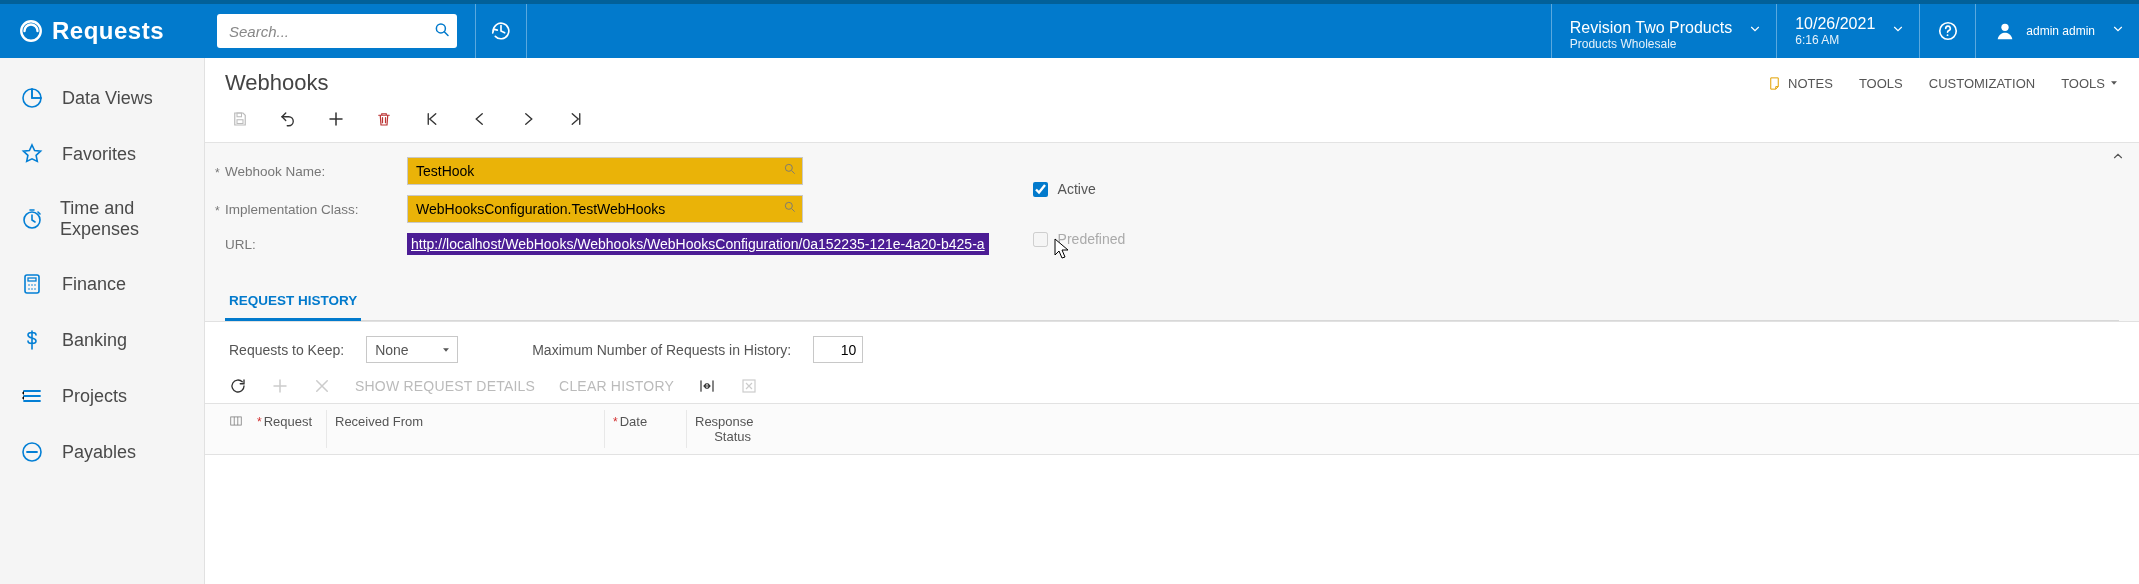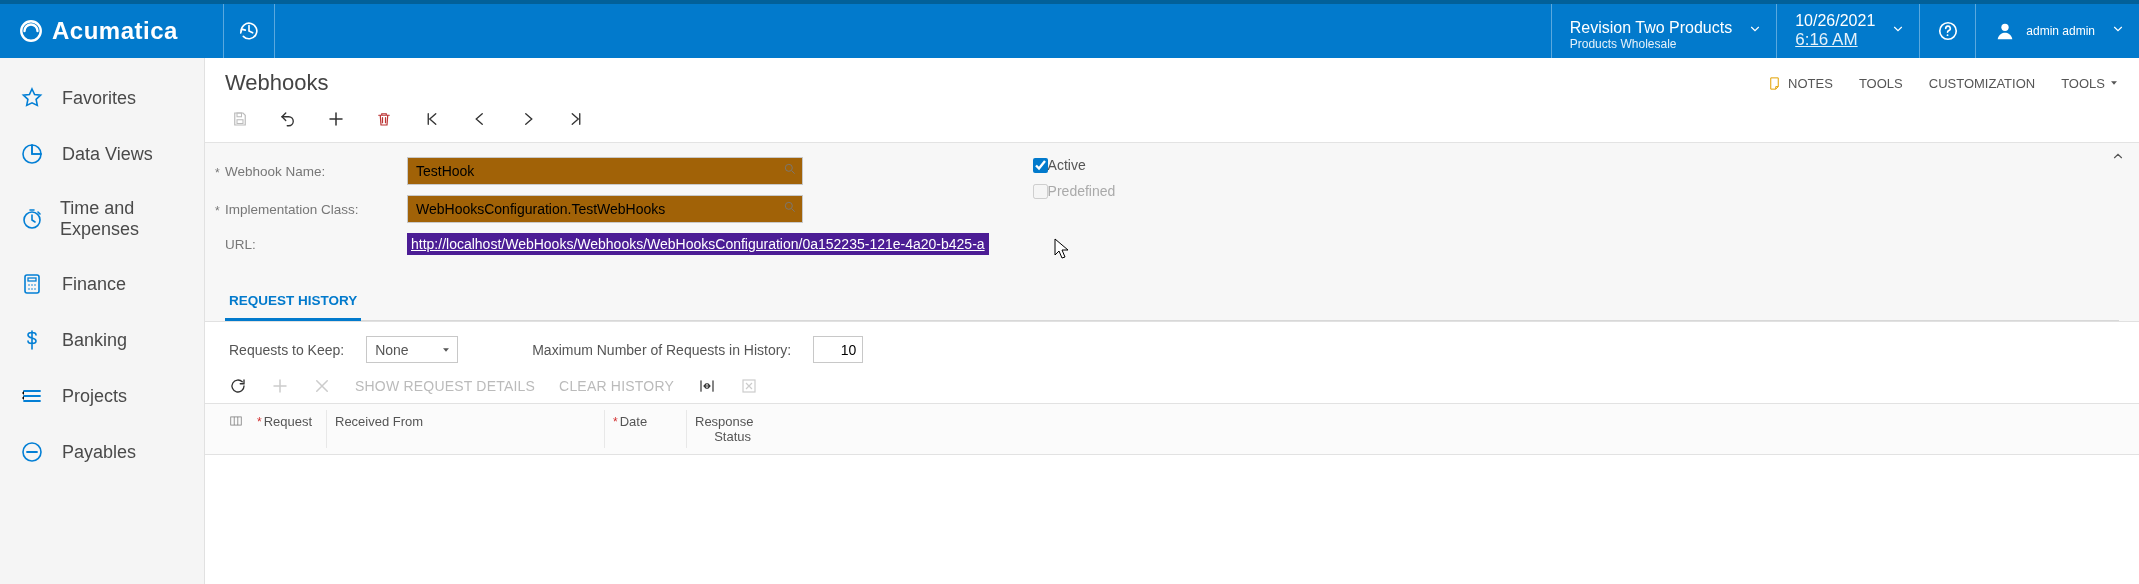--- a/index.html
+++ b/index.html
@@ -21,21 +21,21 @@
 
 .top-spacer { flex: 1; }
 
 .tenant-box { height: 100%; border-left: 1px solid rgba(255,255,255,.35); padding: 8px 44px 0 18px; display: flex; flex-direction: column; justify-content: center; position: relative; cursor: pointer; }
 .tenant-name { font-size: 16px; font-weight: 400; }
 .tenant-sub { font-size: 12px; opacity: .9; }
 .chevdown { position: absolute; right: 14px; top: 50%; transform: translateY(-50%); }
 
 .date-box { height: 100%; border-left: 1px solid rgba(255,255,255,.35); padding: 0 44px 0 18px; display: flex; flex-direction: column; justify-content: center; position: relative; cursor: pointer; }
 .date-line { font-size: 16px; }
-.time-line { font-size: 17px; opacity: .9; text-decoration: underline; }
+.time-line { font-size: 12px; opacity: .9; }
 
 .help-box { height: 100%; border-left: 1px solid rgba(255,255,255,.35); width: 56px; display: flex; align-items: center; justify-content: center; cursor: pointer; }
 
 .user-box { height: 100%; border-left: 1px solid rgba(255,255,255,.35); padding: 0 44px 0 18px; display: flex; align-items: center; gap: 10px; position: relative; cursor: pointer; }
 .user-name { font-size: 12px; }
 
 
 .body-row { display: flex; height: calc(584px - 58px); }
 
 .sidebar { width: 205px; background: #f5f5f5; border-right: 1px solid #e1e1e1; padding-top: 12px; }
@@ -52,25 +52,25 @@
 
 .toolbar { display: flex; align-items: center; gap: 30px; padding: 6px 20px 14px 26px; border-bottom: 1px solid #e3e3e3; }
 .tbtn { background: transparent; border: none; cursor: pointer; color: #333; display: inline-flex; }
 
 .form-area { background: #f7f7f7; border-bottom: 1px solid #e1e1e1; padding: 14px 20px 0 20px; position: relative; }
 
 .field-row { display: flex; align-items: center; margin-bottom: 10px; gap: 24px; }
 .field-label { width: 158px; font-size: 13.5px; color: #777; position: relative; }
 .field-label.req::before { content: "*"; position: absolute; left: -10px; top: 2px; color: #777; font-size: 12px; }
 .field-wrap { position: relative; }
-.text-input { width: 396px; height: 28px; border: 1px solid #c8c8c8; background: #a16207; padding: 0 30px 0 8px; font-size: 14px; }
+.text-input { width: 396px; height: 28px; border: 1px solid #c8c8c8; background: #eab308; padding: 0 30px 0 8px; font-size: 14px; }
 .selector-icon { position: absolute; right: 6px; top: 50%; transform: translateY(-50%); color: #777; cursor: pointer; }
 
 .checks-col { margin-left: 44px; display: flex; flex-direction: column; gap: 10px; }
-.check-row { display: flex; align-items: center; gap: 0; font-size: 14px; color: #555; }
+.check-row { display: flex; align-items: center; gap: 10px; font-size: 14px; color: #555; margin-top: 24px; }
 .check-row.disabled { color: #aaa; }
 input[type="checkbox"] { width: 15px; height: 15px; accent-color: #027ACC; }
 
 .url-value { background: #4c1d95; color: #fff; padding: 3px 4px; font-size: 14px; display: inline-block; text-decoration: underline; }
 
 .collapse-btn { position: absolute; right: 14px; top: 6px; cursor: pointer; color: #555; }
 
 .tabs-row { display: flex; border-bottom: 1px solid #d8d8d8; margin-top: 18px; }
 .tab { padding: 10px 4px 12px 4px; margin-right: 28px; font-size: 13.5px; font-weight: 600; color: #027ACC; cursor: pointer; position: relative; }
 .tab.active::after { content: ""; position: absolute; left: 0; right: 0; bottom: -1px; height: 3px; background: #027ACC; }
@@ -100,23 +100,32 @@
 <body>
 
 <div class="topbar">
   <div class="brandbox">
     <span class="brand-icon">
       <svg width="26" height="26" viewBox="0 0 24 24" fill="none">
           <circle cx="12" cy="12" r="9" stroke="#fff" stroke-width="2.2"></circle>
           <path d="M6 12a6 6 0 0 1 12 0" stroke="#fff" stroke-width="2.2" stroke-linecap="round"></path>
         </svg>
     </span>
-    <span class="brand-text">Acumatica</span>
-  </div>
-
+    <span class="brand-text">Requests</span>
+  </div>
+
+  <div class="searchbox-wrap">
+    <input class="searchbox" placeholder="Search..." style="">
+    <button class="search-btn">
+      <svg width="18" height="18" viewBox="0 0 24 24">
+          <circle cx="10.5" cy="10.5" r="6" stroke="#027ACC" stroke-width="2" fill="none"></circle>
+          <line x1="15" y1="15" x2="20" y2="20" stroke="#027ACC" stroke-width="2" stroke-linecap="round"></line>
+        </svg>
+    </button>
+  </div>
 
   <div class="refresh-btn-top">
     <svg width="22" height="22" viewBox="0 0 24 24">
         <path d="M12 6v6l4 2" stroke="#fff" stroke-width="1.8" fill="none" stroke-linecap="round"></path>
         <path d="M3.5 12a8.5 8.5 0 1 1 2.3 5.8" stroke="#fff" stroke-width="1.8" fill="none" stroke-linecap="round"></path>
         <path d="M3 14l1-4 4 1" stroke="#fff" stroke-width="1.8" fill="none" stroke-linecap="round" stroke-linejoin="round"></path>
       </svg>
   </div>
 
   <div class="top-spacer"></div>
@@ -155,33 +164,33 @@
           <path d="M6 9l6 6 6-6" stroke="#fff" stroke-width="2" fill="none" stroke-linecap="round"></path>
         </svg></span>
   </div>
 </div>
 
 <div class="body-row">
   <div class="sidebar">
     <div class="nav-item">
       <span class="ic">
           <svg width="24" height="24" viewBox="0 0 24 24">
-            <path d="M12 3l2.6 5.6 6 .6-4.5 4.2 1.2 6L12 16.9 6.7 19.4l1.2-6L3.4 9.2l6-.6L12 3z" stroke="#037fd5" stroke-width="1.6" fill="none"></path>
-          </svg>
-        </span>
-      <span>Favorites</span>
-    </div>
-    <div class="nav-item">
-      <span class="ic">
-          <svg width="24" height="24" viewBox="0 0 24 24">
             <path d="M12 3v9h9a9 9 0 1 1-9-9z" stroke="#037fd5" stroke-width="1.6" fill="none"></path>
             <path d="M12 3a9 9 0 0 1 9 9h-9V3z" stroke="#037fd5" stroke-width="1.6" fill="none"></path>
           </svg>
         </span>
       <span>Data Views</span>
+    </div>
+    <div class="nav-item">
+      <span class="ic">
+          <svg width="24" height="24" viewBox="0 0 24 24">
+            <path d="M12 3l2.6 5.6 6 .6-4.5 4.2 1.2 6L12 16.9 6.7 19.4l1.2-6L3.4 9.2l6-.6L12 3z" stroke="#037fd5" stroke-width="1.6" fill="none"></path>
+          </svg>
+        </span>
+      <span>Favorites</span>
     </div>
     <div class="nav-item">
       <span class="ic">
           <svg width="24" height="24" viewBox="0 0 24 24">
             <circle cx="12" cy="13" r="8" stroke="#037fd5" stroke-width="1.6" fill="none"></circle>
             <path d="M12 8v5l3 2M10 3h4M18 5l2 2" stroke="#037fd5" stroke-width="1.6" fill="none" stroke-linecap="round"></path>
           </svg>
         </span>
       <span>Time and Expenses</span>
     </div>

